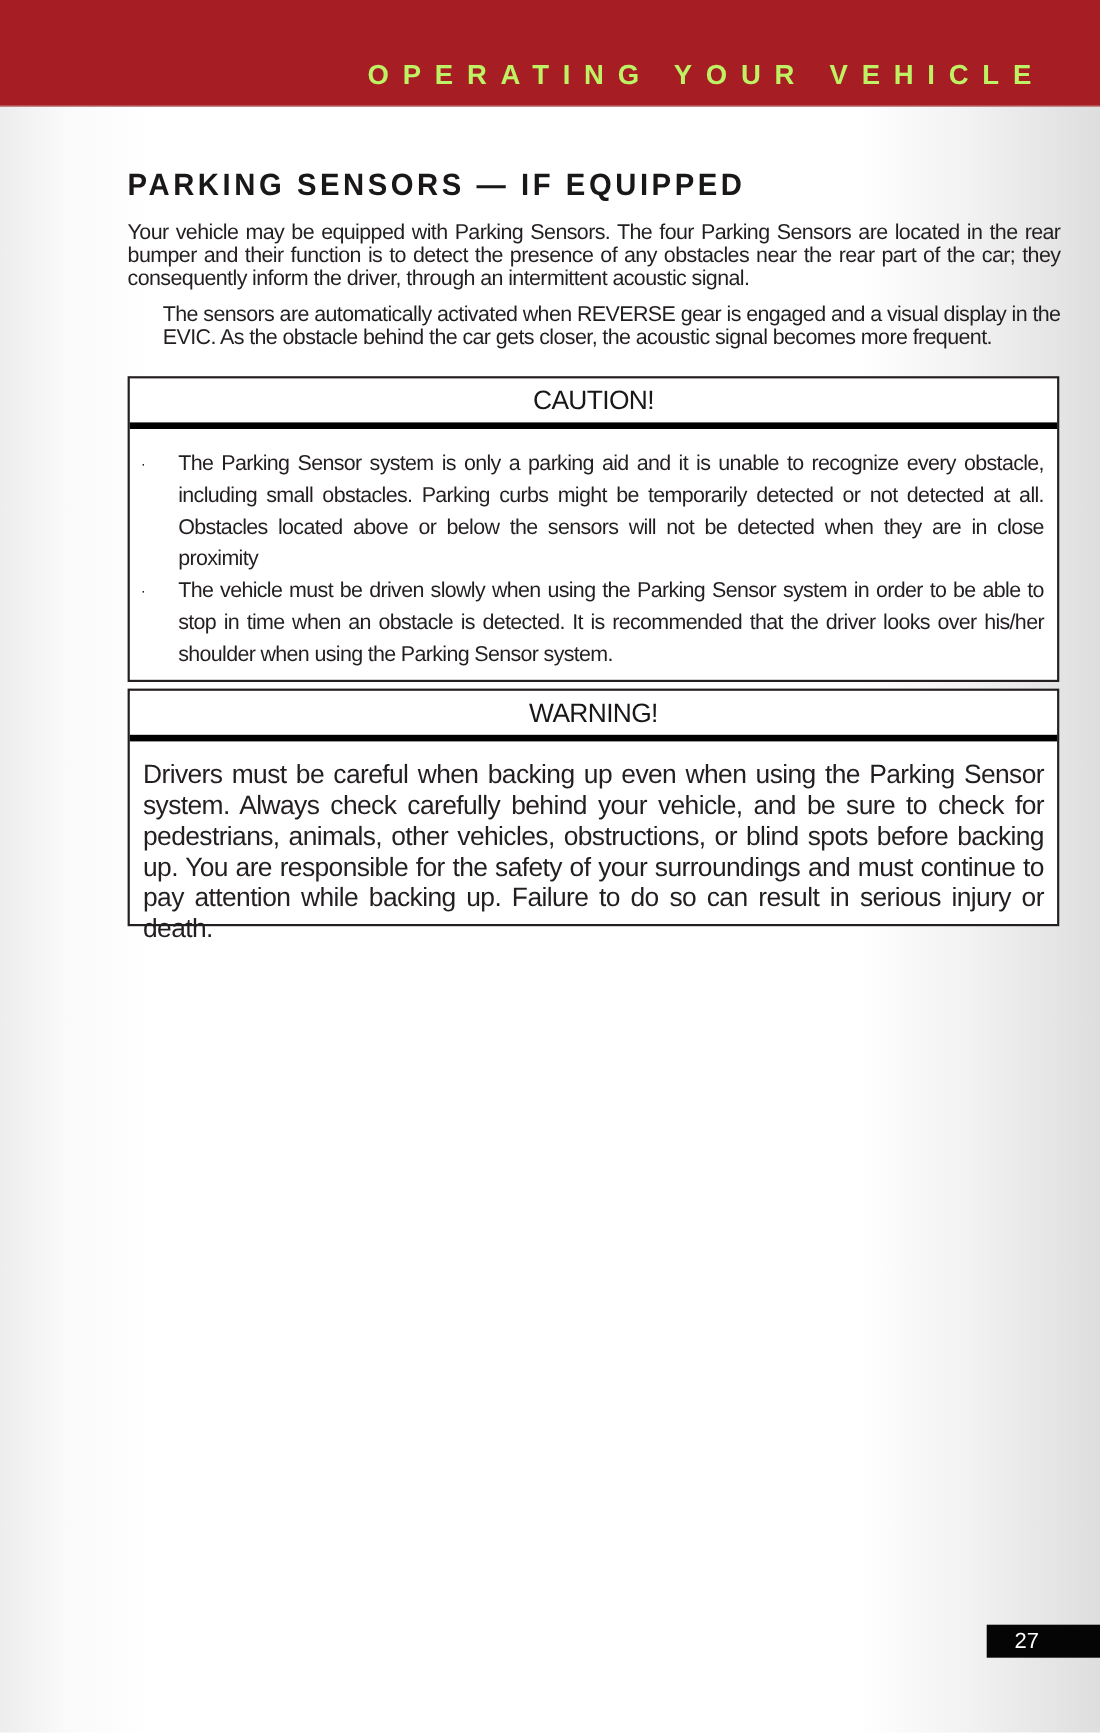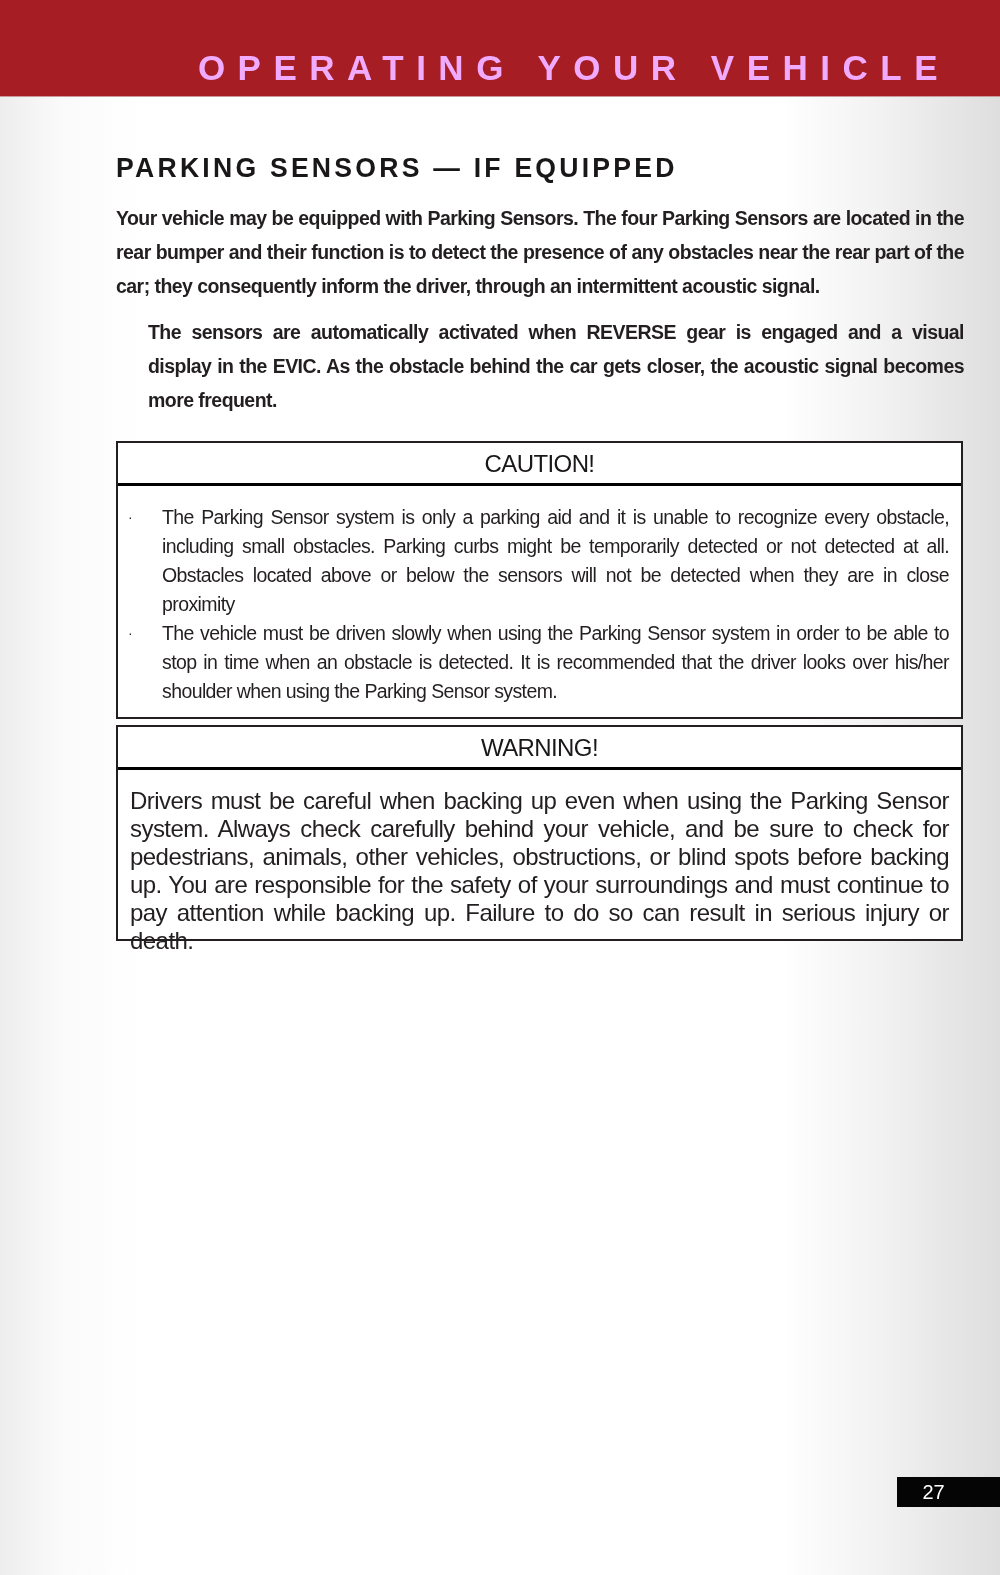--- a/index.html
+++ b/index.html
@@ -12,40 +12,40 @@
       font-family: "Liberation Sans", "DejaVu Sans", sans-serif;
       color: #231f20;
     }
     .header-band {
       position: absolute; left: 0; top: 0; width: 1000px; height: 96px;
       background: #a61e24;
       border-bottom: 1px solid #c99a9c;
     }
     .header-title {
       position: absolute; right: 50px; top: 48px;
-      color: #f0abfc; font-weight: bold; font-size: 35px;
+      color: #bef264; font-weight: bold; font-size: 25px;
       letter-spacing: 12.5px; line-height: 40px; white-space: nowrap;
     }
     .content { position: absolute; left: 100px; top: 148px; width: 848px; padding-left: 16px; }
     .section-title {
       margin: 0; font-size: 28px; font-weight: bold; letter-spacing: 3.4px;
       color: #1a1718; line-height: 40px; transform: scaleX(0.95); transform-origin: left;
       white-space: nowrap;
     }
     .para {
-      margin: 13px 0 0 0; font-size: 19.5px; line-height: 34px; color: #231f20;
-      letter-spacing: -0.55px; text-align: justify; font-weight: bold;
+      margin: 13px 0 0 0; font-size: 19.5px; line-height: 21px; color: #231f20;
+      letter-spacing: -0.55px; text-align: justify;
     }
     .para + .para { margin-top: 12px; margin-left: 32px; }
     .box {
       border: 2.5px solid #231f20; background: #ffffff;
       box-sizing: border-box; width: 847px;
     }
     .box-header {
-      height: 40px; border-bottom: 3px solid #000000;
+      height: 40px; border-bottom: 6px solid #000000;
       text-align: center; font-size: 24px; line-height: 42px;
       letter-spacing: -0.6px; color: #1a1718;
     }
     .caution { margin-top: 24px; height: 278px; }
     .warning { margin-top: 6px; height: 216px; }
     .box-list { list-style: none; margin: 0; padding: 17px 12px 0 0; }
     .box-list li {
       position: relative; padding-left: 44px;
       font-size: 19.5px; line-height: 29px; letter-spacing: -0.6px;
       text-align: justify;

